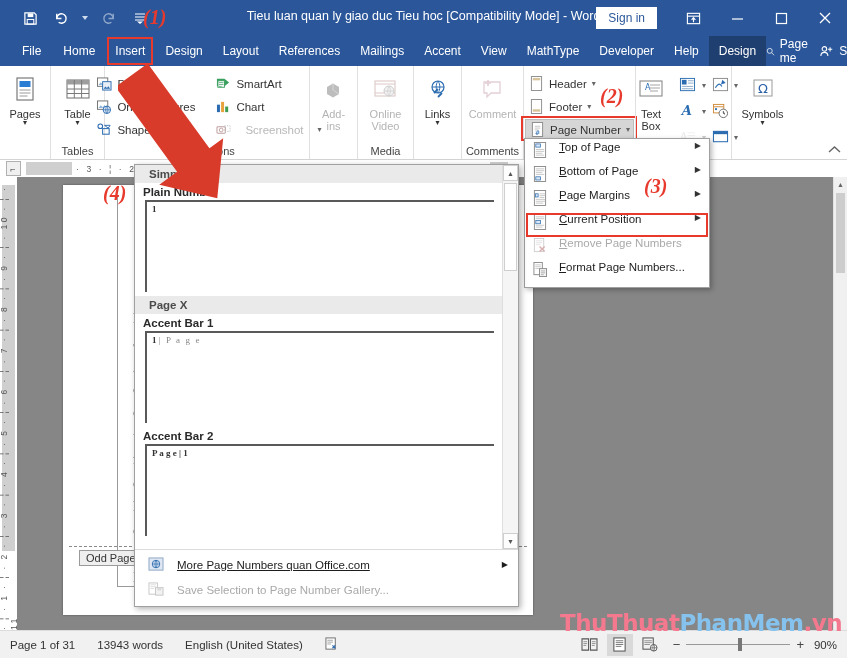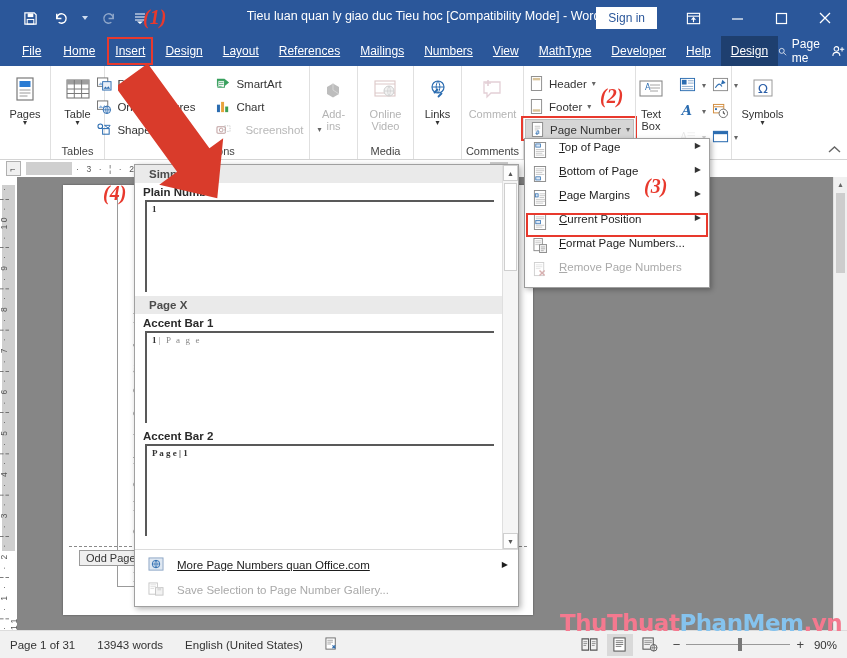--- a/index.html
+++ b/index.html
@@ -40,21 +40,21 @@
   }
   .tb-icon svg { display: block; }
 
   
   .tabstrip {
     height: 30px; background: #2b579a; display: flex;
     align-items: stretch; position: relative; padding-left: 10px;
   }
   .tab {
     color: #fff; font-size: 12px; padding: 0 10px;
-    display: flex; align-items: center; white-space: nowrap; text-decoration: underline;
+    display: flex; align-items: center; white-space: nowrap;
   }
   .tab.file { padding: 0 12px; }
   .tab.ctx-active { background: #1e3f6f; }
   .tab.sel-outline { position: relative; }
   .tab.sel-outline::after {
     content: ""; position: absolute; left: 2px; right: 2px; top: 1px; bottom: 1px;
     border: 2px solid #e8392d;
   }
   .tabstrip-right {
     margin-left: auto; display: flex; align-items: center;
@@ -392,21 +392,21 @@
 </div>
 
 <div class="tabstrip">
   <div class="tab file">File</div>
   <div class="tab">Home</div>
   <div class="tab sel-outline">Insert</div>
   <div class="tab">Design</div>
   <div class="tab">Layout</div>
   <div class="tab">References</div>
   <div class="tab">Mailings</div>
-  <div class="tab">Numbers</div>
+  <div class="tab">Accent</div>
   <div class="tab">View</div>
   <div class="tab">MathType</div>
   <div class="tab">Developer</div>
   <div class="tab">Help</div>
   <div class="tab ctx-active">Design</div>
   <div class="tabstrip-right">
     <span class="tellme">
       <svg width="13" height="13" viewBox="0 0 14 14">
           <circle cx="6" cy="6" r="4" fill="none" stroke="#fff" stroke-width="1.2"></circle>
           <path d="M9 9l4 4" stroke="#fff" stroke-width="1.2"></path>
@@ -869,40 +869,40 @@
       <svg width="14" height="16" viewBox="0 0 15 17">
           <rect x="1.5" y="0.5" width="12" height="16" fill="#fff" stroke="#8a8a8a" stroke-width="1"></rect>
           <path d="M3 3h9M3 5h9" stroke="#c0c0c0" stroke-width=".9"></path>
           <rect x="3" y="7" width="5" height="3.4" fill="#dbe7f5" stroke="#2b6cb0" stroke-width=".8"></rect>
           <path d="M3 12h9M3 14h7" stroke="#c0c0c0" stroke-width=".9"></path>
         </svg>
     </span>
     <span class="mi-label"><span class="mi-u">C</span>urrent Position</span>
     <span class="mi-arrow">▶</span>
   </div>
+  <div class="menu-item disabled">
+    <span class="mi-ico">
+      <svg width="14" height="16" viewBox="0 0 15 17">
+          <rect x="1.5" y="0.5" width="10" height="14" fill="#fff" stroke="#cfcfcf" stroke-width="1"></rect>
+          <path d="M3 3h7M3 5h7M3 7h5" stroke="#e0e0e0" stroke-width=".9"></path>
+          <path d="M7 9l5.5 5.5M12.5 9L7 14.5" stroke="#d8b0b0" stroke-width="1.5"></path>
+        </svg>
+    </span>
+    <span class="mi-label"><span class="mi-u">R</span>emove Page Numbers</span>
+  </div>
   <div class="menu-item">
     <span class="mi-ico">
       <svg width="14" height="16" viewBox="0 0 15 17">
           <rect x="1" y="0.5" width="9" height="13" fill="#fff" stroke="#8a8a8a" stroke-width="1"></rect>
           <path d="M2.5 3h6M2.5 5h6M2.5 7h4" stroke="#c0c0c0" stroke-width=".9"></path>
           <rect x="7" y="7" width="7.5" height="8.5" fill="#f4f4f4" stroke="#8a8a8a" stroke-width="1"></rect>
           <path d="M8.5 9.5h4.5M8.5 11.5h4.5M8.5 13.5h3" stroke="#9a9a9a" stroke-width=".8"></path>
         </svg>
     </span>
     <span class="mi-label"><span class="mi-u">F</span>ormat Page Numbers...</span>
-  </div>
-  <div class="menu-item disabled">
-    <span class="mi-ico">
-      <svg width="14" height="16" viewBox="0 0 15 17">
-          <rect x="1.5" y="0.5" width="10" height="14" fill="#fff" stroke="#cfcfcf" stroke-width="1"></rect>
-          <path d="M3 3h7M3 5h7M3 7h5" stroke="#e0e0e0" stroke-width=".9"></path>
-          <path d="M7 9l5.5 5.5M12.5 9L7 14.5" stroke="#d8b0b0" stroke-width="1.5"></path>
-        </svg>
-    </span>
-    <span class="mi-label"><span class="mi-u">R</span>emove Page Numbers</span>
   </div>
 </div>
 
 <div class="step" style="left:143px; top:6px;">(1)</div>
 <div class="step" style="left:600px; top:85px;">(2)</div>
 <div class="step" style="left:644px; top:175px;">(3)</div>
 <div class="step" style="left:103px; top:182px;">(4)</div>
 
 <svg class="arrow-annot" style="left:118px; top:62px;" width="170" height="170" viewBox="0 0 170 170">
   <path d="M38 0 L78 0 L78 105 L95 105 L55 150 L16 105 L38 105 Z" transform="rotate(-36 56 75)" fill="#d93b2b"></path>

